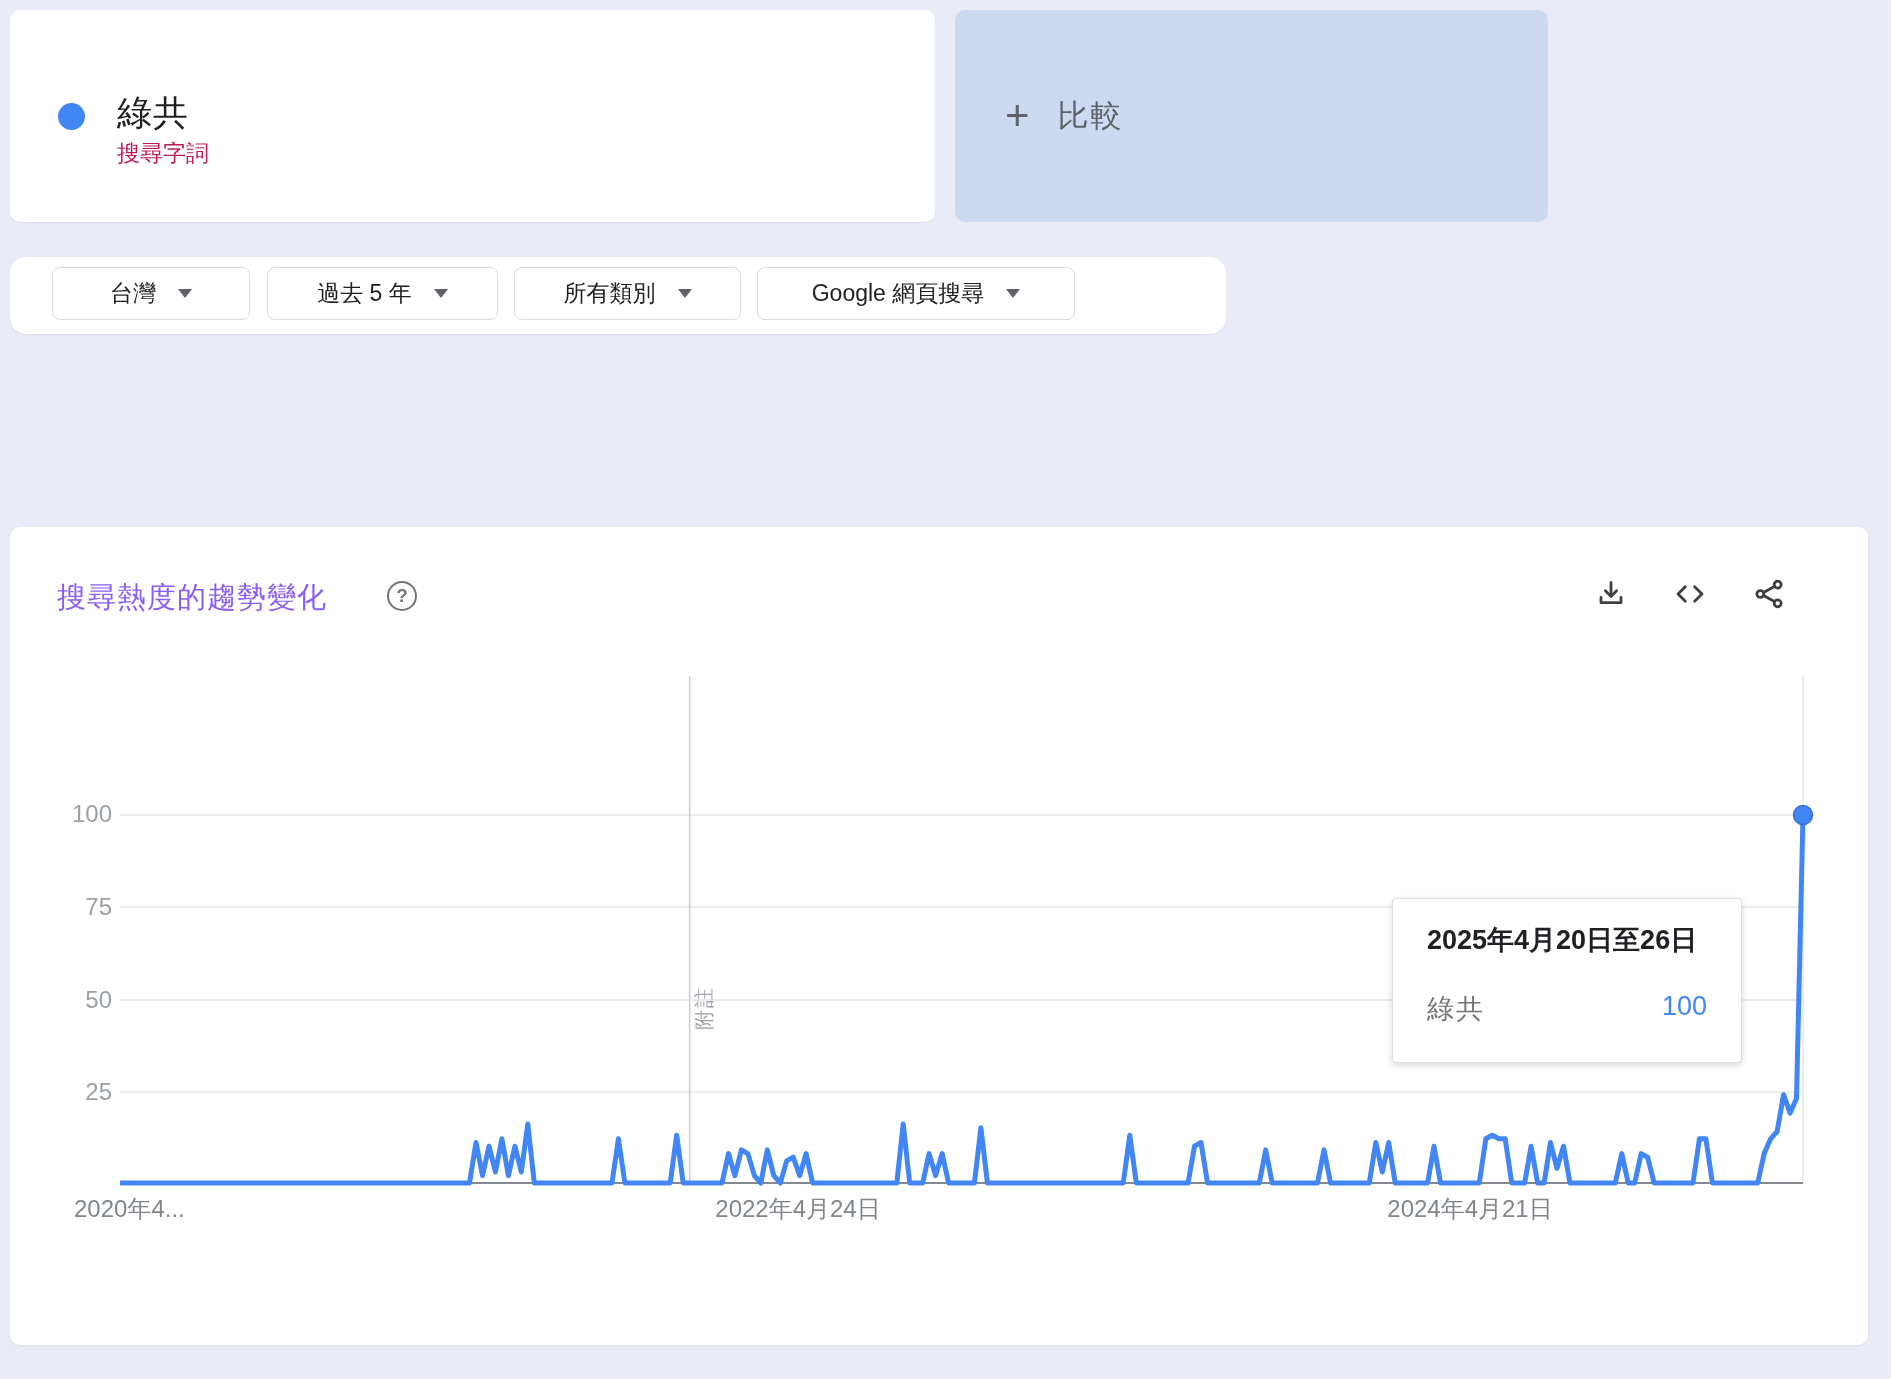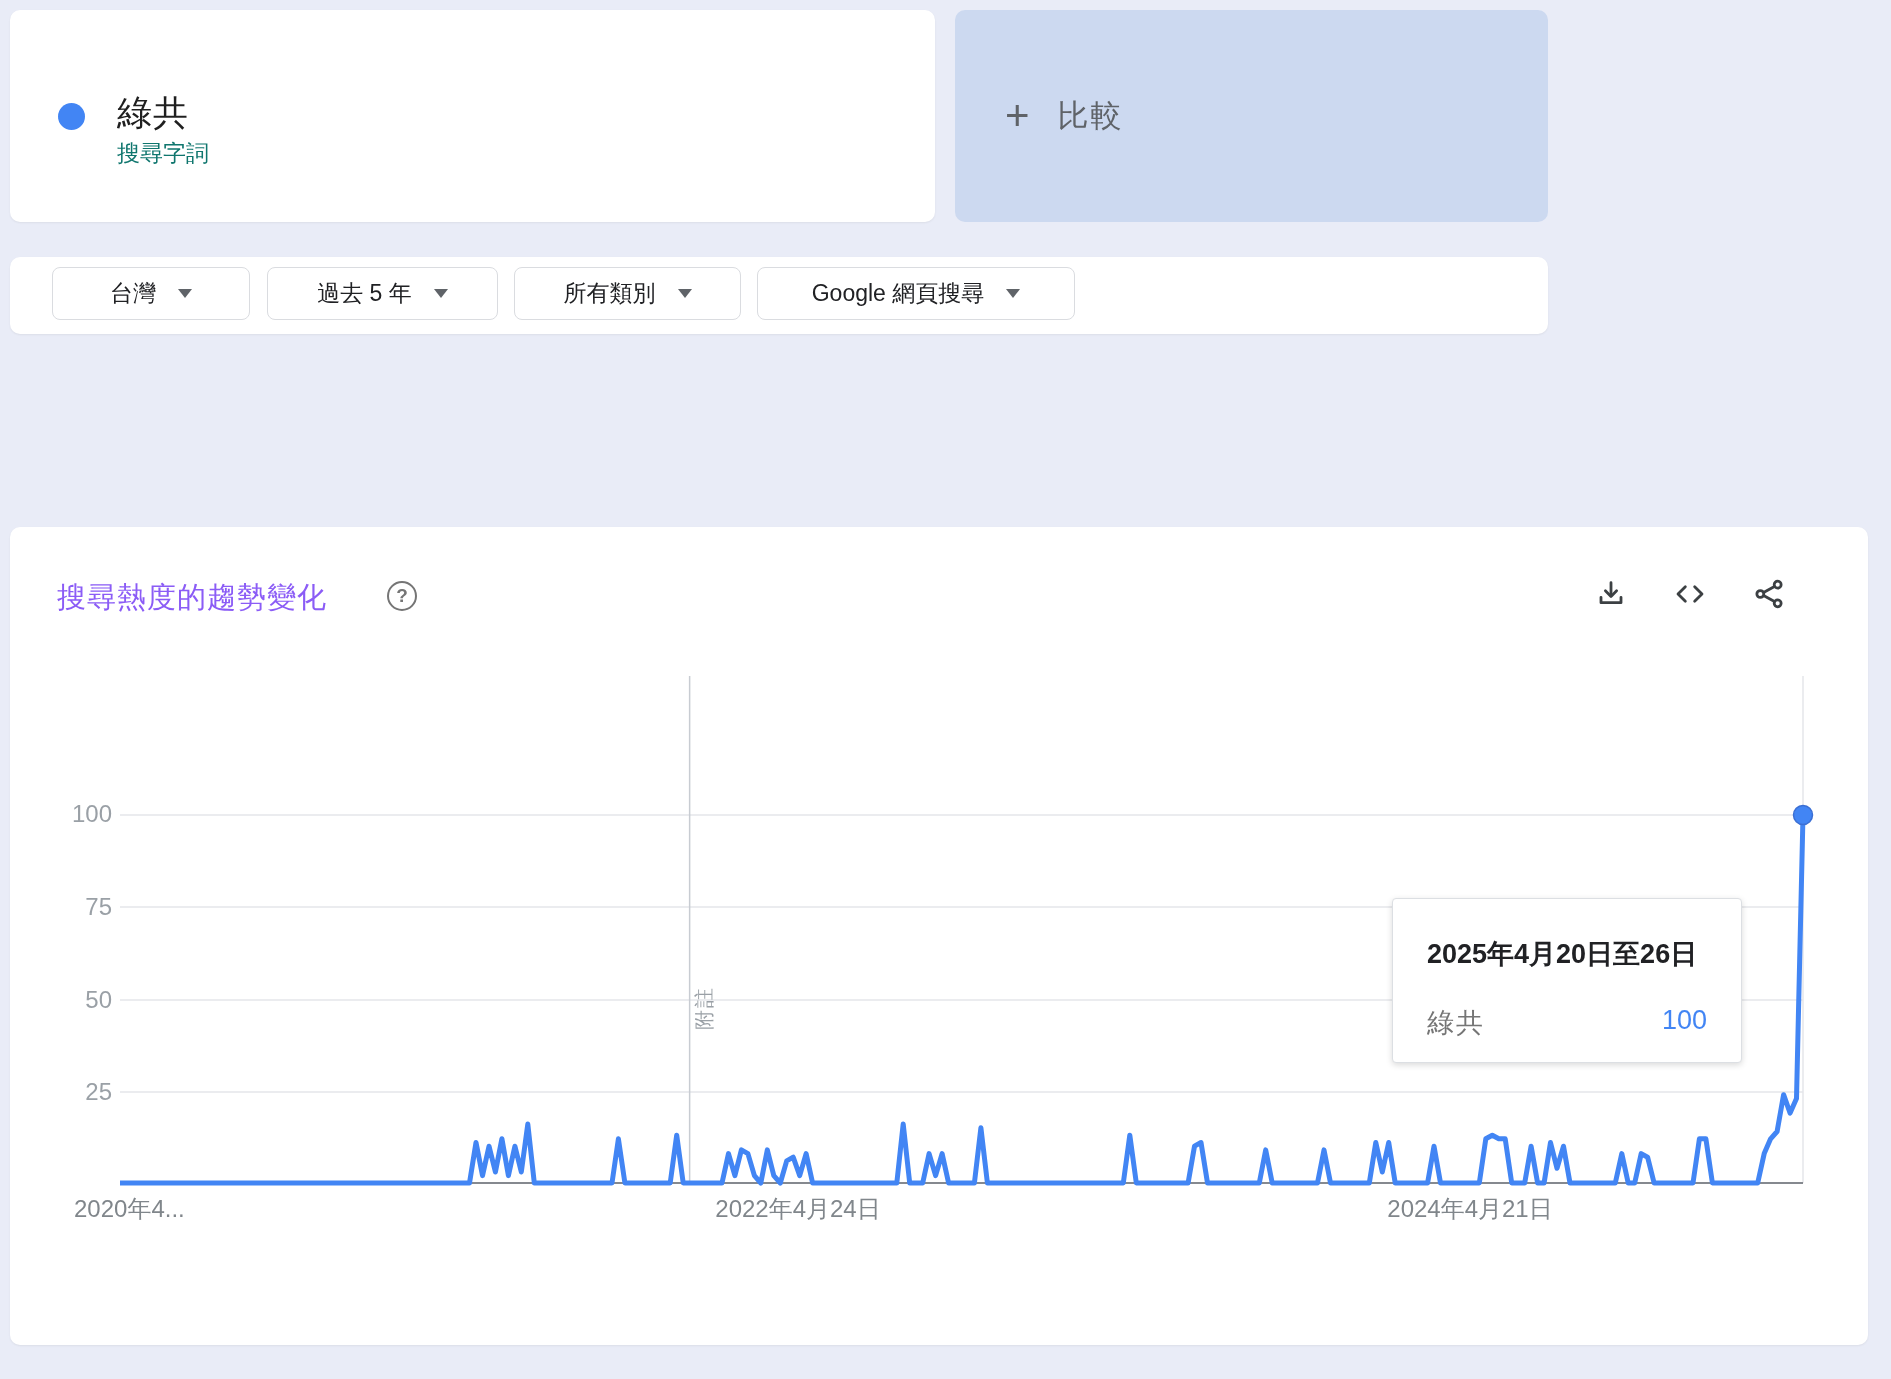--- a/index.html
+++ b/index.html
@@ -10,30 +10,30 @@
     font-family:"Liberation Sans","DejaVu Sans",sans-serif;
     color:#202124;
     overflow:hidden;
   }
   .card { position:absolute; background:#fff; border-radius:10px; box-shadow:0 1px 2px rgba(60,64,67,.08); }
 
   
   .term-card { left:10px; top:10px; width:925px; height:212px; }
   .term-dot { position:absolute; left:48px; top:93px; width:27px; height:27px; border-radius:50%; background:#4285f4; }
   .term-title { position:absolute; left:107px; top:80px; font-size:35px; color:#1f1f1f; letter-spacing:1px; }
-  .term-sub { position:absolute; left:107px; top:128px; font-size:23px; color:#0f766e; }
+  .term-sub { position:absolute; left:107px; top:128px; font-size:23px; color:#be185d; }
 
   
   .compare-card { position:absolute; left:955px; top:10px; width:593px; height:212px;
     background:#ccd9f0; border-radius:10px; display:flex; align-items:center; cursor:pointer; }
   .compare-plus { font-size:42px; color:#5f6368; font-weight:300; margin-left:50px; line-height:1; }
   .compare-label { font-size:31px; color:#5f6368; margin-left:28px; letter-spacing:2px; }
 
   
-  .filter-bar { left:10px; top:257px; width:1538px; height:77px; }
+  .filter-bar { left:10px; top:257px; width:1216px; height:77px;border-radius:16px; }
   .filter-btn { position:absolute; top:10px; height:53px; border:1px solid #dadce0; border-radius:8px;
     background:#fff; display:flex; align-items:center; justify-content:center; gap:22px;
     font-size:23px; color:#202124; cursor:pointer; }
   .caret { width:0; height:0; border-left:7px solid transparent; border-right:7px solid transparent;
     border-top:9px solid #5f6368; }
 
   
   .chart-card { left:10px; top:527px; width:1858px; height:818px; }
   .chart-title { position:absolute; left:57px; top:578px; font-size:29px; color:#8b5cf6; letter-spacing:1px; }
   .help-icon { position:absolute; left:387px; top:581px; width:30px; height:30px; border:2.5px solid #757575;
@@ -47,21 +47,21 @@
   .xlab { position:absolute; top:1193px; font-size:24px; color:#80868b; white-space:nowrap;margin-left:12px; }
   .xlab.center { transform:translateX(-50%); }
 
   .plot-svg { position:absolute; left:120px; top:676px; width:1683px; height:507px; overflow:visible; }
 
   .annot-label { position:absolute; left:691px; top:1030px; font-size:20px; color:#9aa0a6;
     transform:rotate(-90deg); transform-origin:0 0; white-space:nowrap; letter-spacing:2px; cursor:pointer; }
 
   
   .tooltip { position:absolute; left:1392px; top:898px; width:350px; height:165px; background:#fff;
-    border:1px solid #dcdfe3; border-radius:4px; box-shadow:0 2px 6px rgba(0,0,0,.15); padding:37px 34px; }
+    border:1px solid #dcdfe3; border-radius:4px; box-shadow:0 2px 6px rgba(0,0,0,.15); padding:23px 34px; }
   .tooltip-date { font-size:27px; font-weight:bold; color:#202124; white-space:nowrap; }
   .tooltip-row { display:flex; justify-content:space-between; margin-top:33px; }
   .tooltip-term { font-size:27px; color:#757575; letter-spacing:2px; }
   .tooltip-val { font-size:27px; color:#4285f4; }
 </style>
 </head>
 <body>
 
 <div class="card term-card">
   <span class="term-dot" style="background: rgb(66, 133, 244);"></span>

